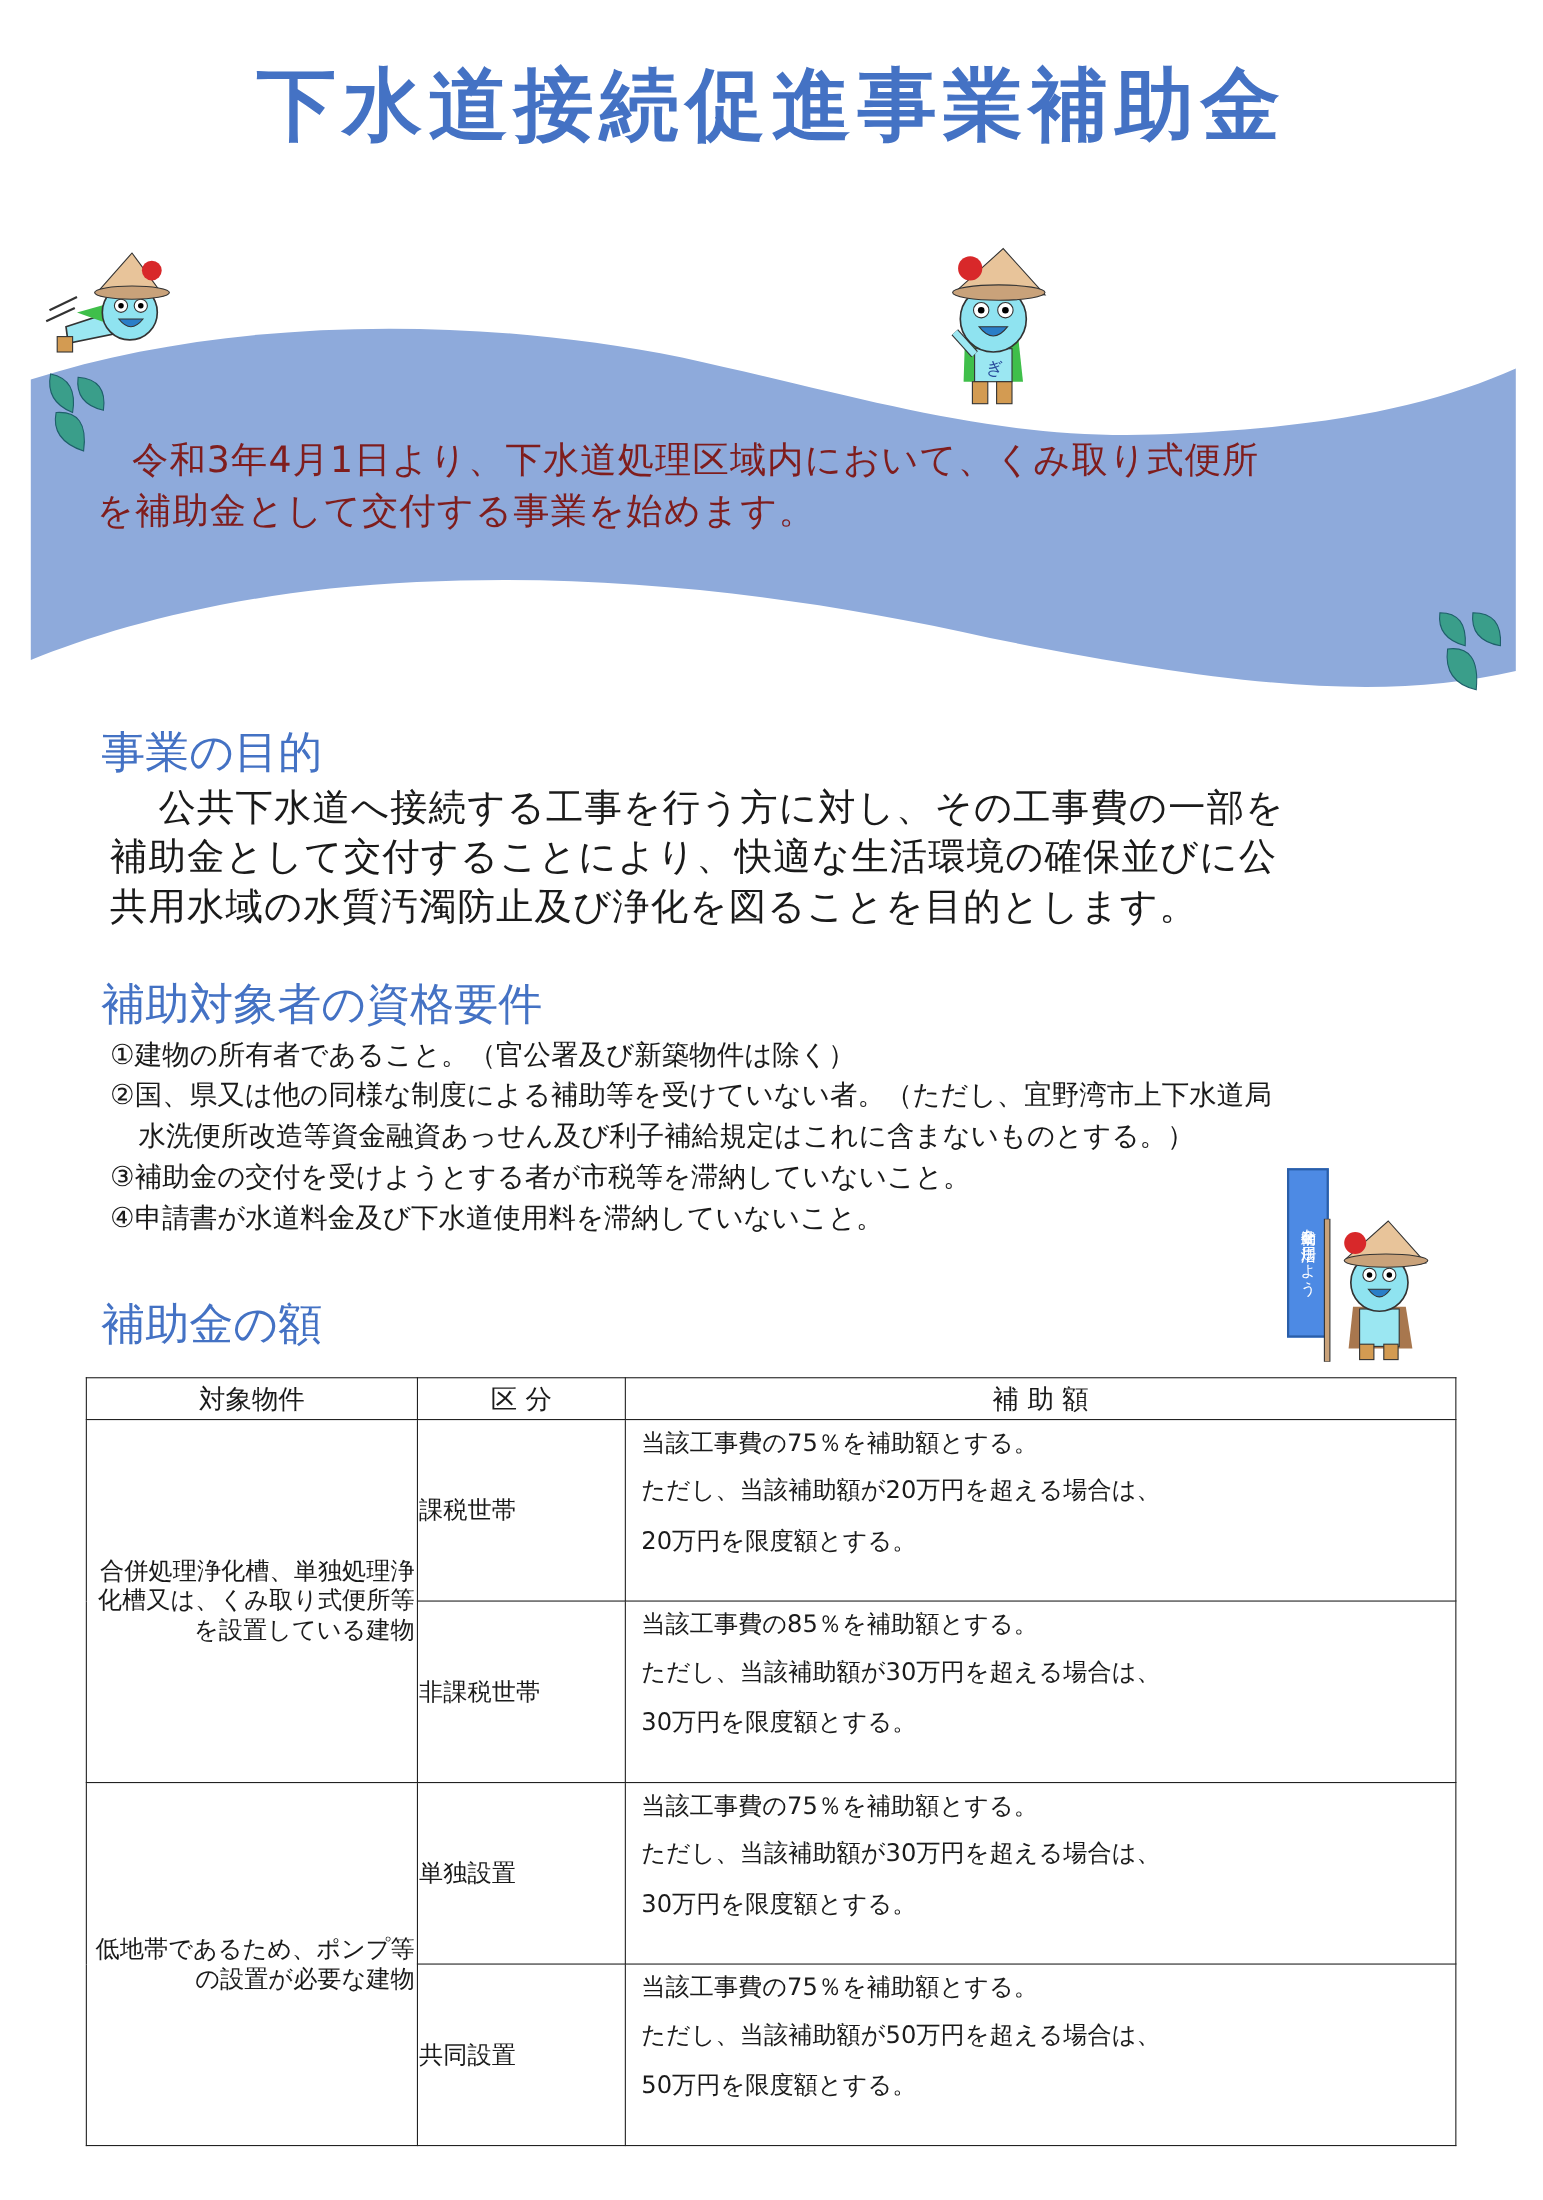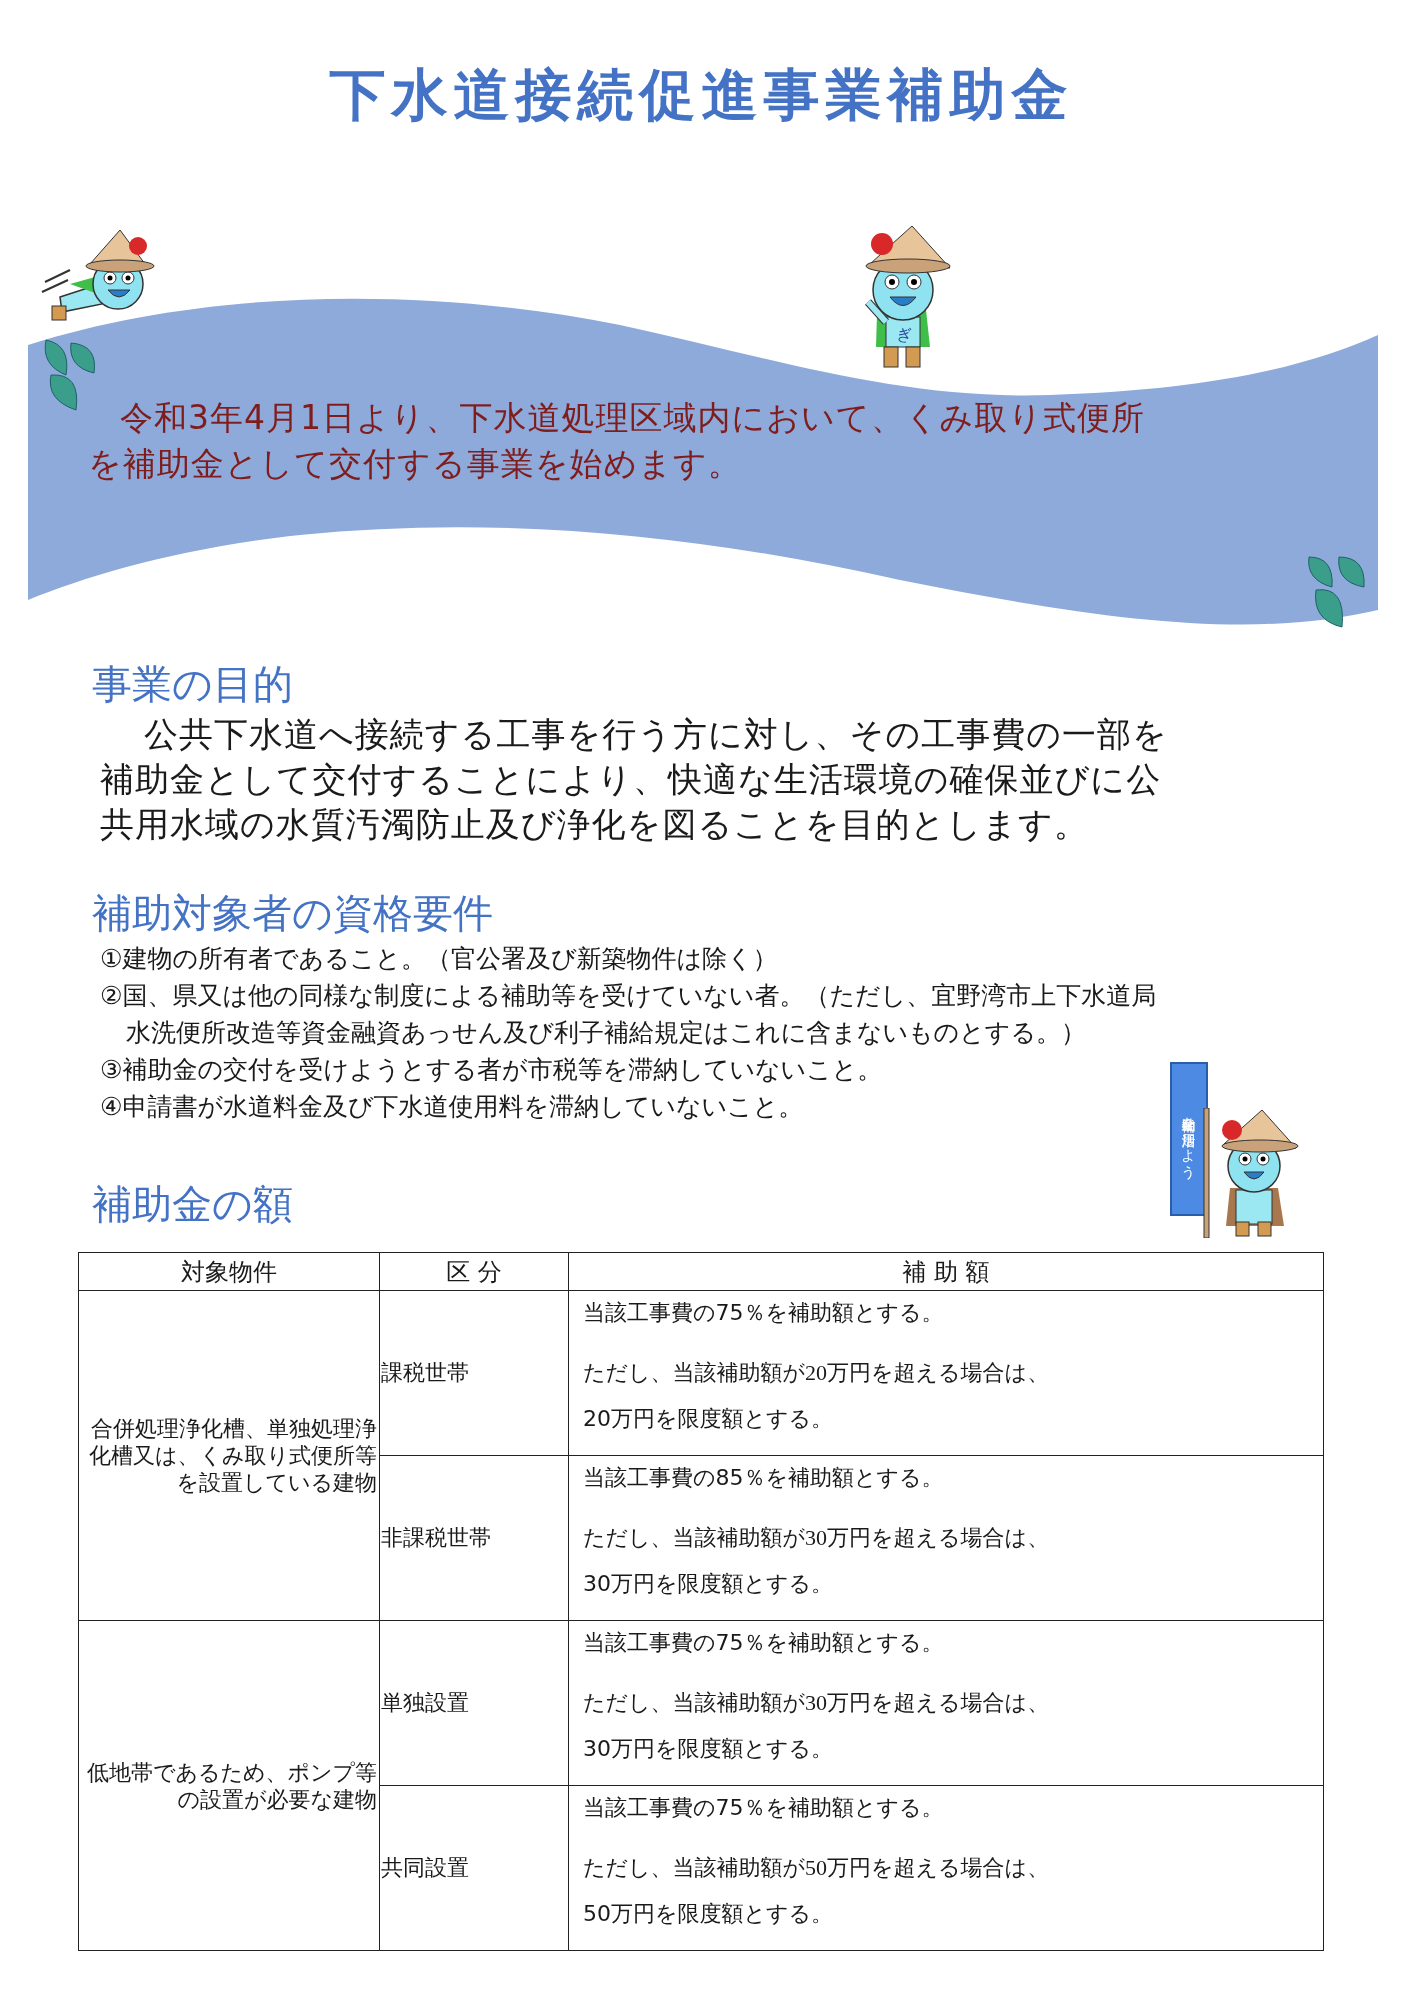--- a/index.html
+++ b/index.html
@@ -3,21 +3,21 @@
   <meta charset="utf-8">
   <style>
     html, body { margin: 0; padding: 0; background: #ffffff; }
     body {
       width: 1403px; height: 2000px; position: relative; overflow: hidden;
       font-family: "DejaVu Sans", "Liberation Sans", sans-serif;
       color: #1a1a1a;
     }
     .title {
       position: absolute; left: 0; top: 40px; width: 1403px; text-align: center;
-      font-size: 56px; font-weight: bold; color: #4472c4; letter-spacing: 6px;
+      font-size: 72px; font-weight: bold; color: #4472c4; letter-spacing: 6px;
       line-height: 110px;
     }
     .wave { position: absolute; left: 0; top: 280px; width: 1403px; height: 360px; }
     .intro {
       position: absolute; left: 88px; top: 395px; width: 1250px;
       color: #7f1d1d; font-size: 33px; line-height: 46px; letter-spacing: 1px;
     }
     .mascot { position: absolute; }
     .section-heading {
       position: absolute; left: 92px; font-size: 40px; color: #4472c4; line-height: 52px; text-align: right;
@@ -32,21 +32,21 @@
     table.amounts {
       position: absolute; left: 78px; top: 1252px; width: 1246px;
       border-collapse: collapse; font-size: 22px;
     }
     table.amounts th, table.amounts td { border: 1.5px solid #222; }
     table.amounts th { font-weight: normal; height: 35px; text-align: center; font-size: 24px; }
     table.amounts td.obj { width: 296px; vertical-align: middle; text-align: right; padding: 16px 2px; line-height: 27px; }
     table.amounts td.cat { width: 186px; vertical-align: middle; }
     table.amounts td.amt { vertical-align: top; padding: 6px 2px 0 14px; height: 158px; }
     .amt div { line-height: 32px; }
-    .amt .gap { margin-top: 28px; font-family: Liberation Serif, serif; }
+    .amt .gap { margin-top: 11px; }
     .amt .l3 { margin-top: 14px; }
     .banner {
       position: absolute; left: 1170px; top: 1062px; width: 34px; height: 150px;
       background: #4d8ae4; border: 2px solid #2a5ea8; color: #ffffff;
       font-size: 14px; writing-mode: vertical-rl; text-align: center; line-height: 34px;
     }
   </style>
 </head>
 <body>
 

